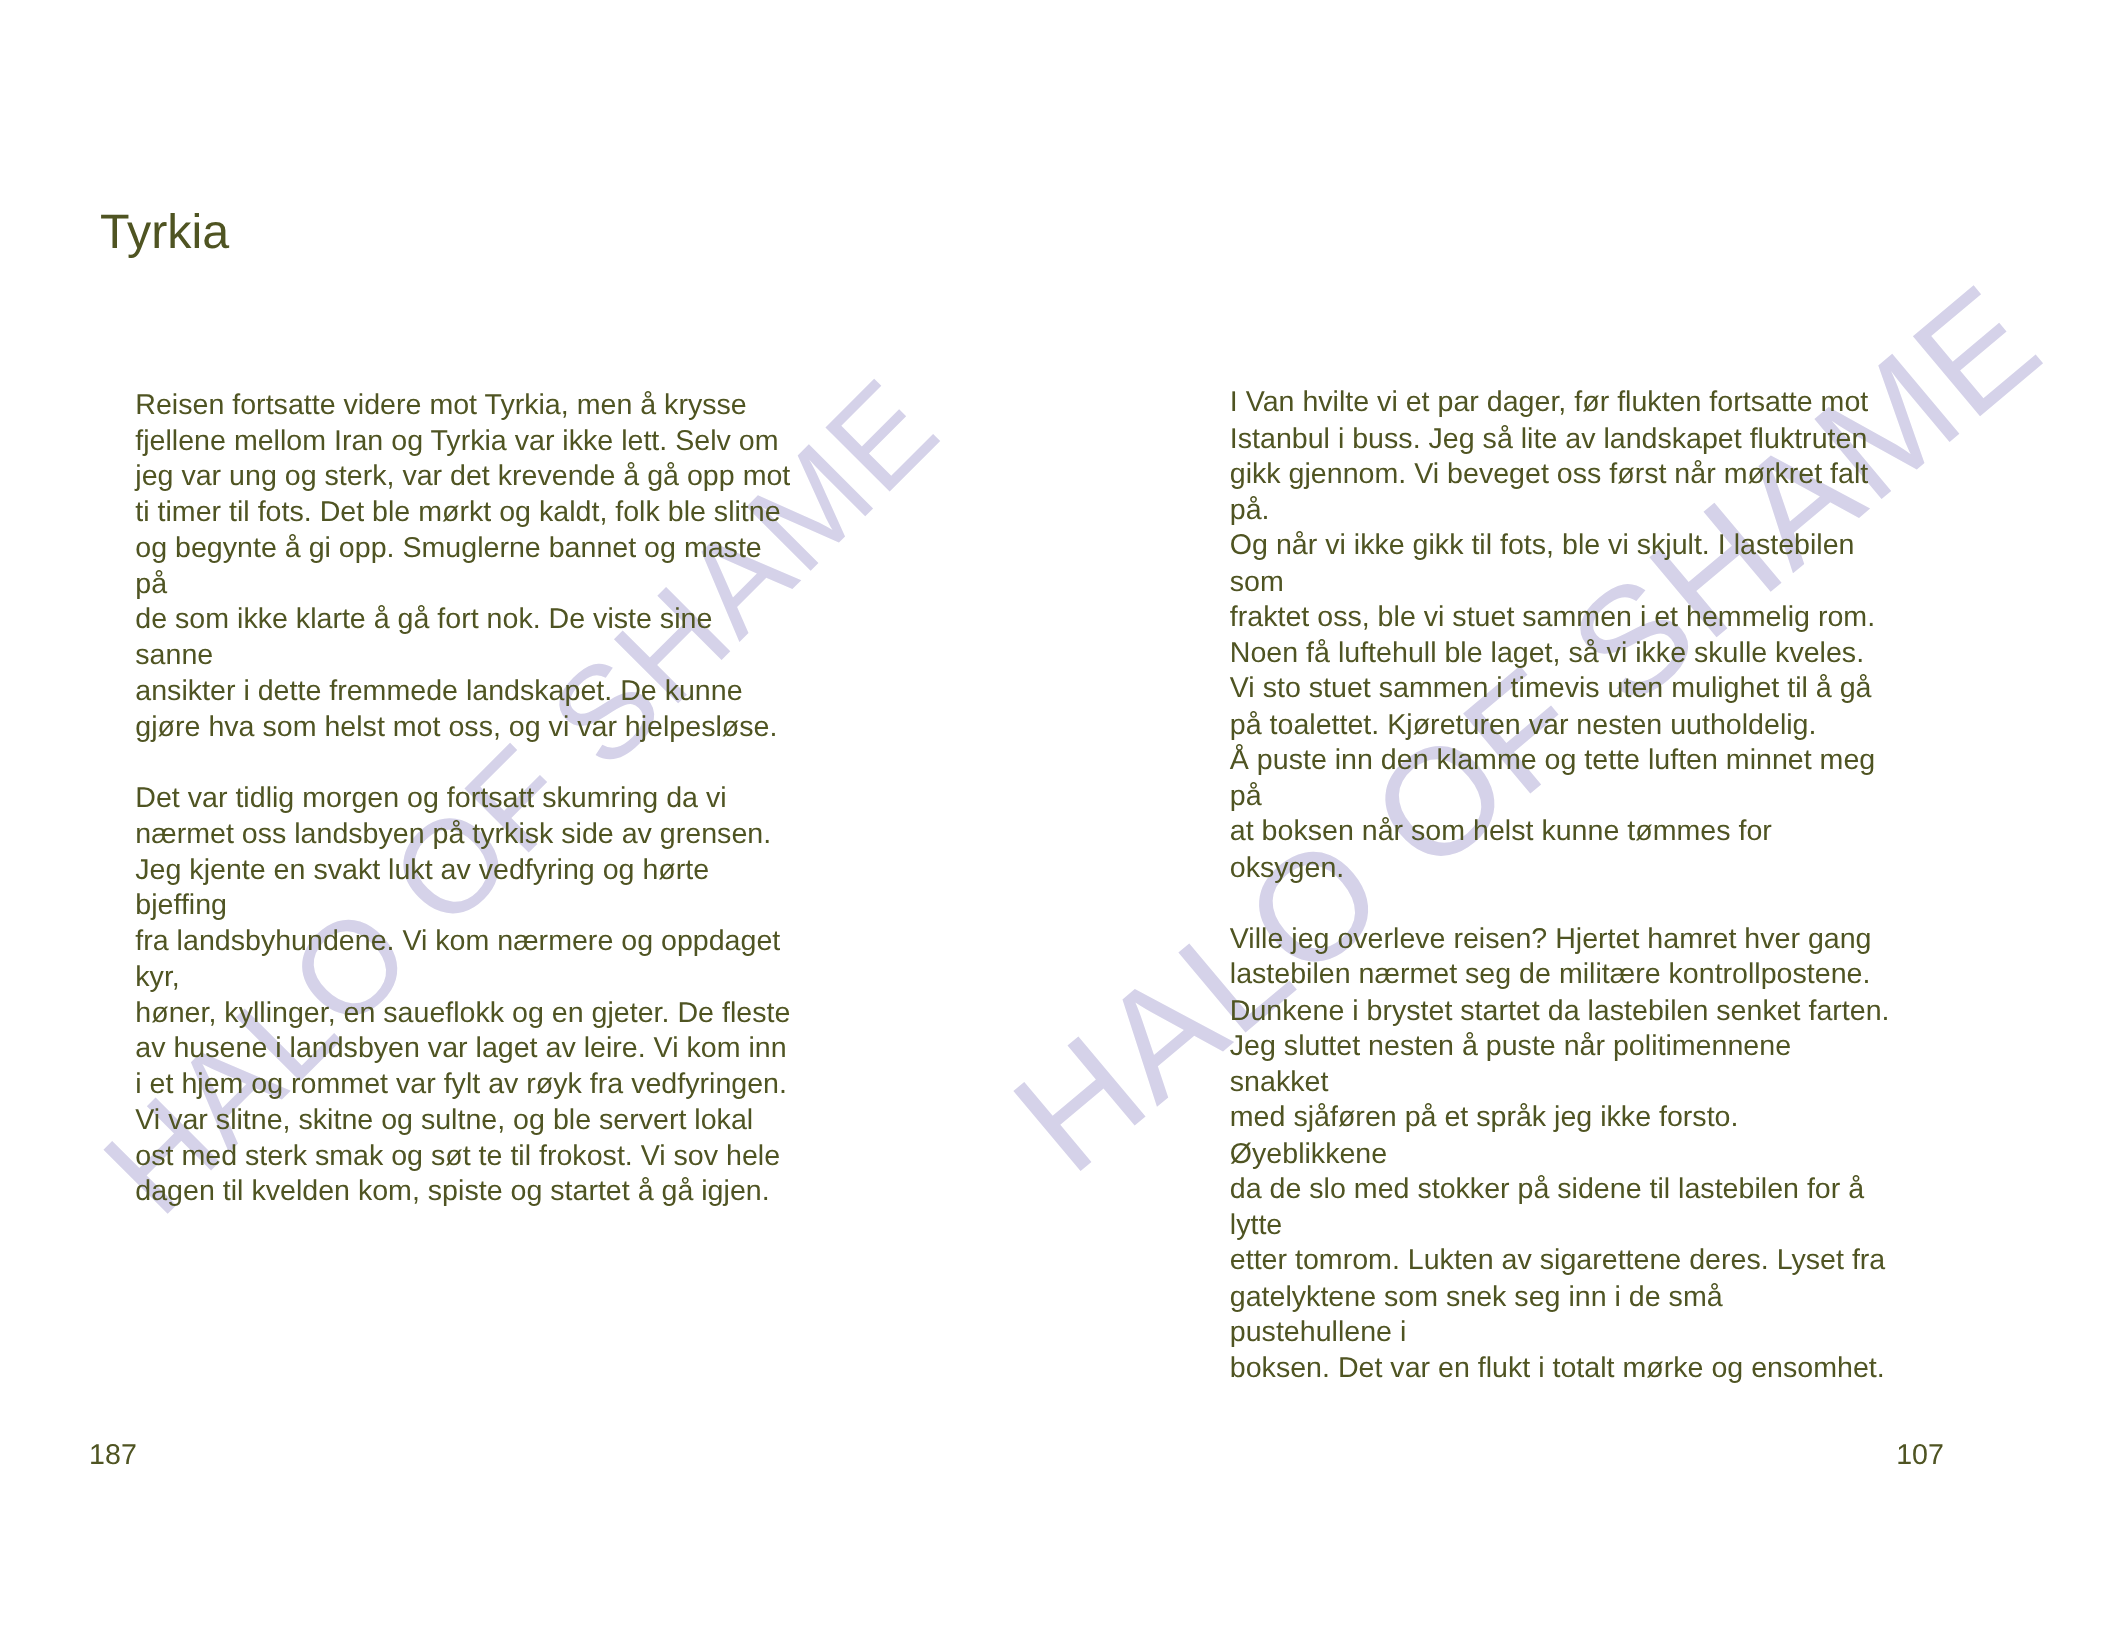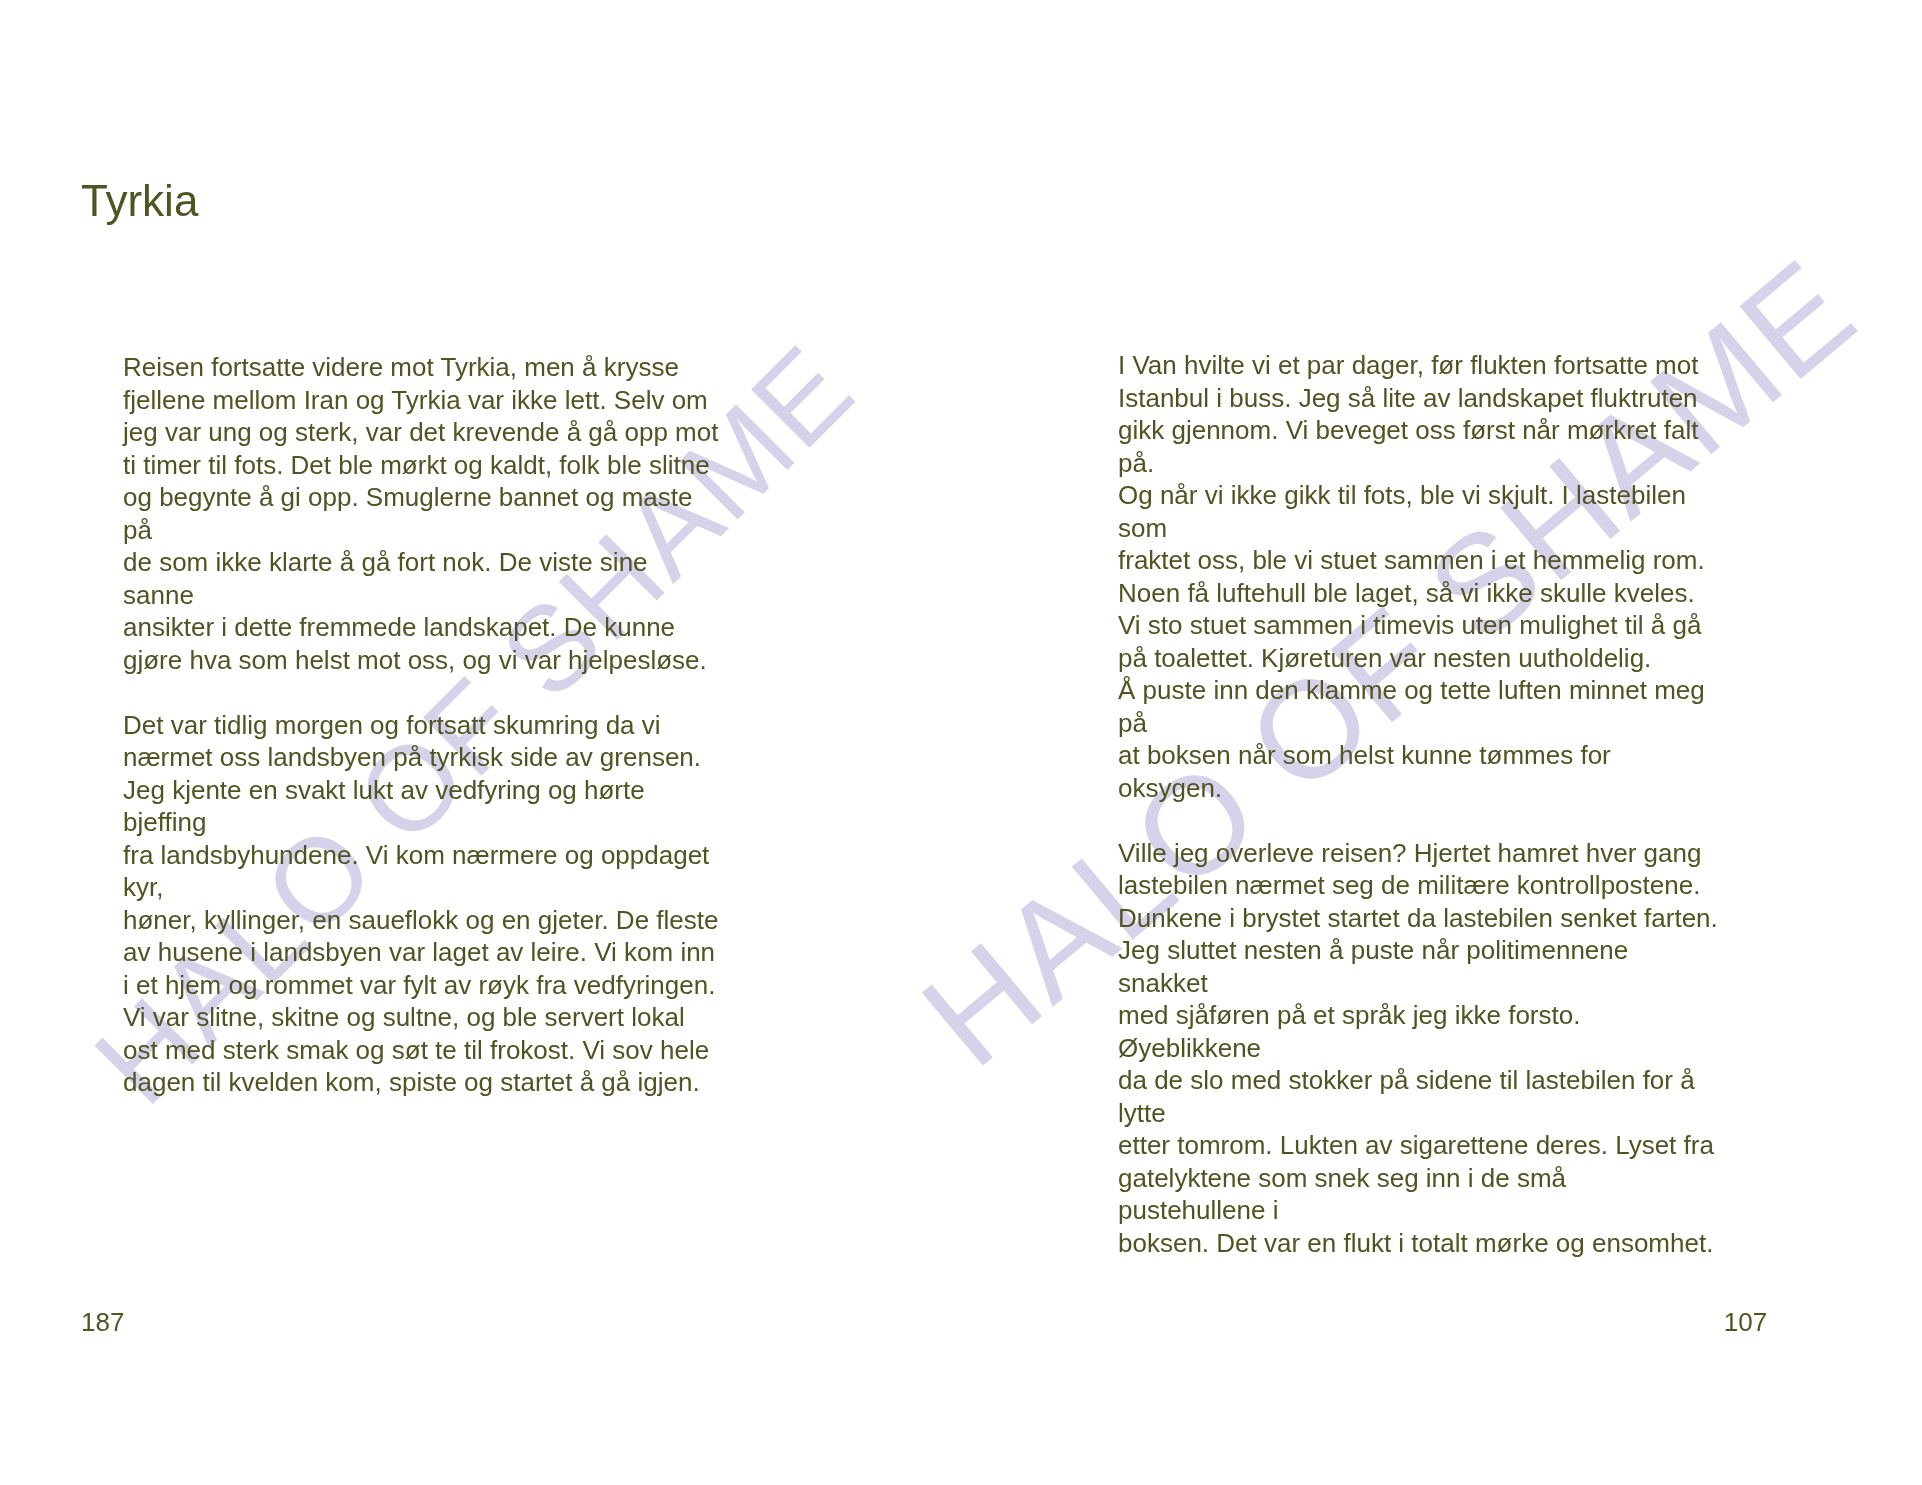--- a/index.html
+++ b/index.html
@@ -36,21 +36,21 @@
     left: 899px;
     top: 983px;
     font-size: 138px;
     transform: rotate(-40deg);
   }
   
   .title {
     position: absolute;
     left: 81px;
     top: 179px;
-    margin: 0;
+    margin: 10px;
     font-size: 44px;
     font-weight: 400;
     line-height: 1;
     color: #4f5422;
     z-index: 2;
   }
   
   .col {
     position: absolute;
     width: 600px;

